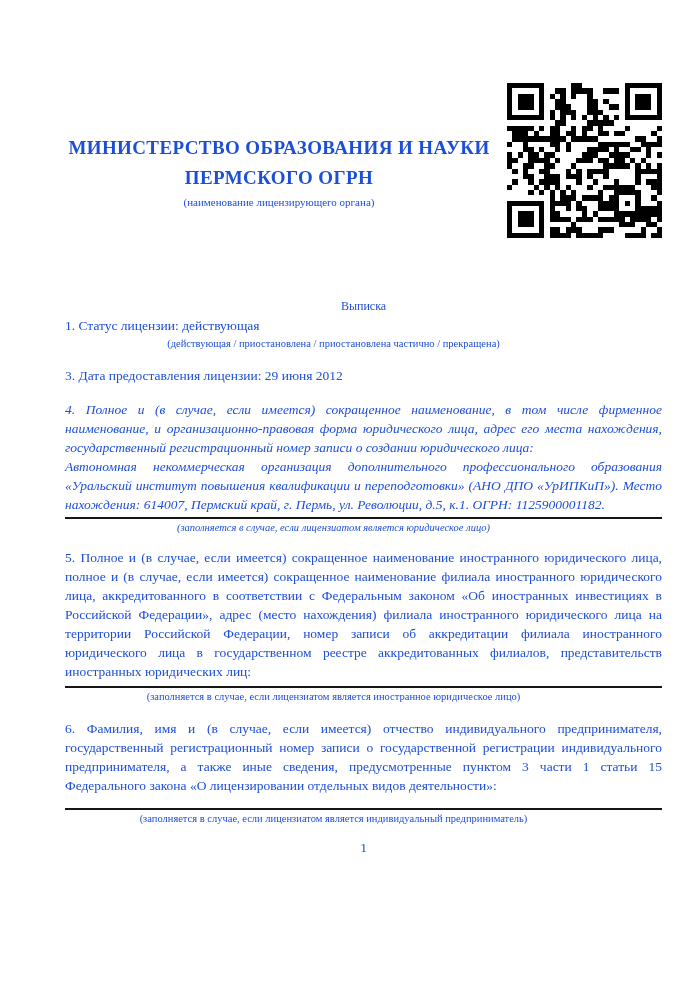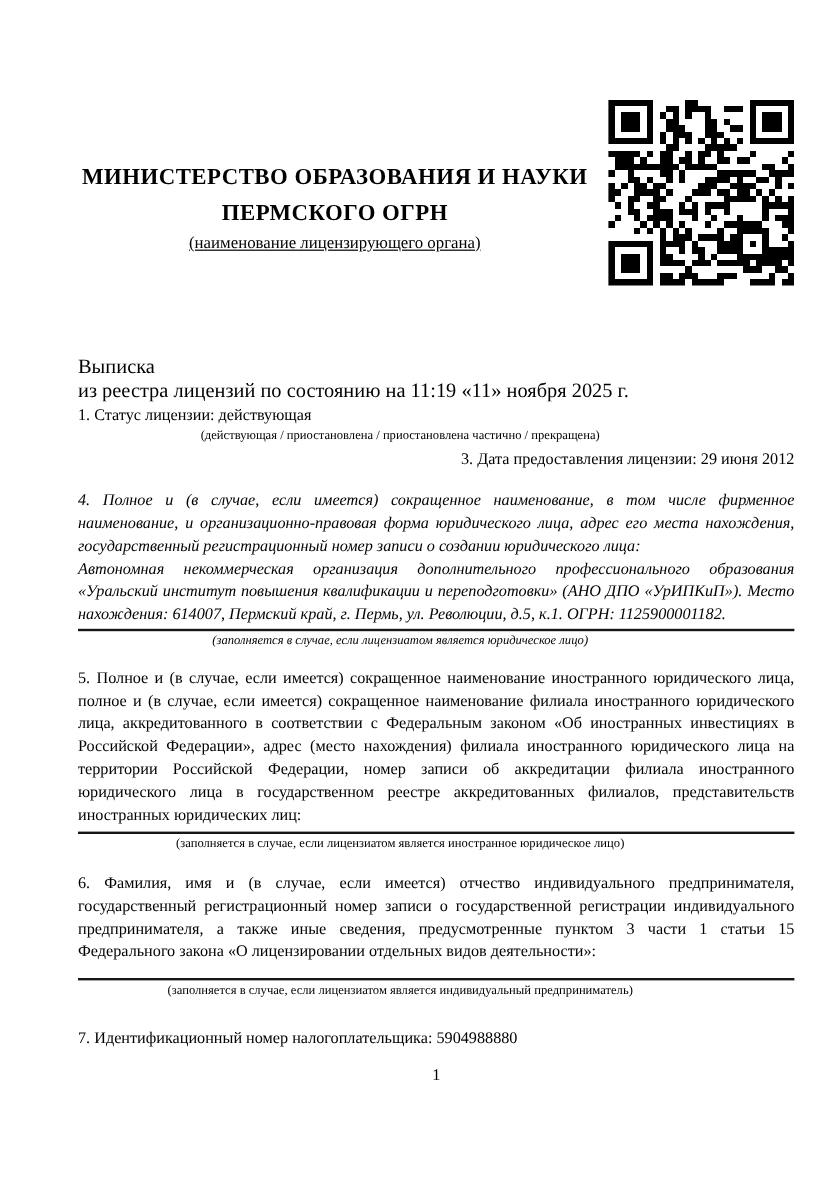--- a/index.html
+++ b/index.html
@@ -1,42 +1,42 @@
 <!DOCTYPE html>
 <html><head>
 <meta charset="utf-8">
 <style>
   * { margin:0; padding:0; box-sizing:border-box; }
   html,body { background:#fff; }
   .page {
     position:relative;
     width:700px; height:982px;
     background:#ffffff;
-    color:#000000;
+    color:#1d4ed8;
     font-family:"Liberation Serif","DejaVu Serif",serif;
     padding:0 38px 0 65px;
     overflow:hidden;
   }
   .header-row { margin-top:83px; display:flex; align-items:flex-start; }
   .ministry-block { flex:1; text-align:center; padding-top:50px; padding-right:14px; }
   .ministry-title { font-size:19px; font-weight:bold; line-height:30px; letter-spacing:0.4px; }
-  .ministry-caption { font-size:14px; margin-top:3px;text-decoration:underline; }
+  .ministry-caption { font-size:11px; margin-top:3px; }
   .qr { width:155px; height:155px; flex:0 0 155px; }
   .qr svg { display:block; width:155px; height:155px; }
 
-  .doc-title { margin-top:58px; font-size:17px; line-height:20px; }
+  .doc-title { margin-top:58px; text-align:center; font-size:12px; line-height:20px; }
 
   .body-text { font-size:13.5px; line-height:19px; }
   .just { text-align:justify; }
   .caption { font-size:10.5px; line-height:14px; text-align:center; padding-right:60px; margin-top:2px; }
   .rule { border-top:2px solid #161616; }
 
   .s1 { }
   .s2 { margin-top:20px; }
-  .s3 { margin-top:2px;text-align:right; }
+  .s3 { margin-top:15px; }
   .s4 { margin-top:15px;font-style:italic; }
   .rule-s4 { margin-top:3px; }
   .s5 { margin-top:13px; }
   .rule-s5 { margin-top:5px; }
   .s6 { margin-top:15px; }
   .rule-s6 { margin-top:13px; }
   .s7 { margin-top:22px; }
   .page-number { margin-top:14px; text-align:center; font-size:13.5px; }
 </style>
 </head>
@@ -481,21 +481,20 @@
           <rect x="24" y="28" width="1" height="1"></rect>
           <rect x="25" y="28" width="1" height="1"></rect>
           <rect x="27" y="28" width="1" height="1"></rect>
           <rect x="28" y="28" width="1" height="1"></rect>
         </svg>
       </div>
   </div>
 
   <div class="doc-title">
     <div>Выписка</div>
-    <div>из реестра лицензий по состоянию на 11:19 «11» ноября 2025 г.</div>
   </div>
 
   <div class="body-text s1">1. Статус лицензии: действующая</div>
   <div class="caption">(действующая / приостановлена / приостановлена частично / прекращена)</div>
 
 
   <div class="body-text s3">3. Дата предоставления лицензии: 29 июня 2012</div>
 
   <div class="s4">
     <div class="body-text just">4. Полное и (в случае, если имеется) сокращенное наименование, в том числе фирменное наименование, и организационно-правовая форма юридического лица, адрес его места нахождения, государственный регистрационный номер записи о создании юридического лица:</div>
@@ -509,17 +508,16 @@
     <div class="rule rule-s5"></div>
     <div class="caption">(заполняется в случае, если лицензиатом является иностранное юридическое лицо)</div>
   </div>
 
   <div class="s6">
     <div class="body-text just">6. Фамилия, имя и (в случае, если имеется) отчество индивидуального предпринимателя, государственный регистрационный номер записи о государственной регистрации индивидуального предпринимателя, а также иные сведения, предусмотренные пунктом 3 части 1 статьи 15 Федерального закона «О лицензировании отдельных видов деятельности»:</div>
     <div class="rule rule-s6"></div>
     <div class="caption">(заполняется в случае, если лицензиатом является индивидуальный предприниматель)</div>
   </div>
 
-  <div class="body-text s7">7. Идентификационный номер налогоплательщика: 5904988880</div>
 
   <div class="page-number">1</div>
 
 </div>
 
 </body></html>

